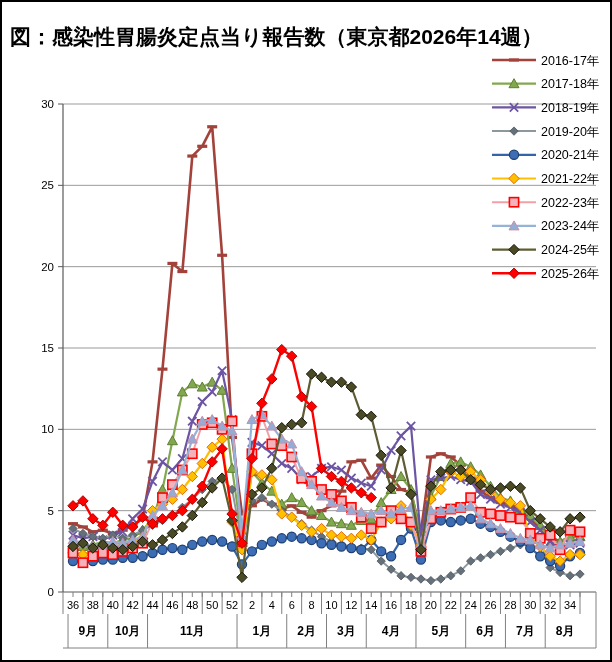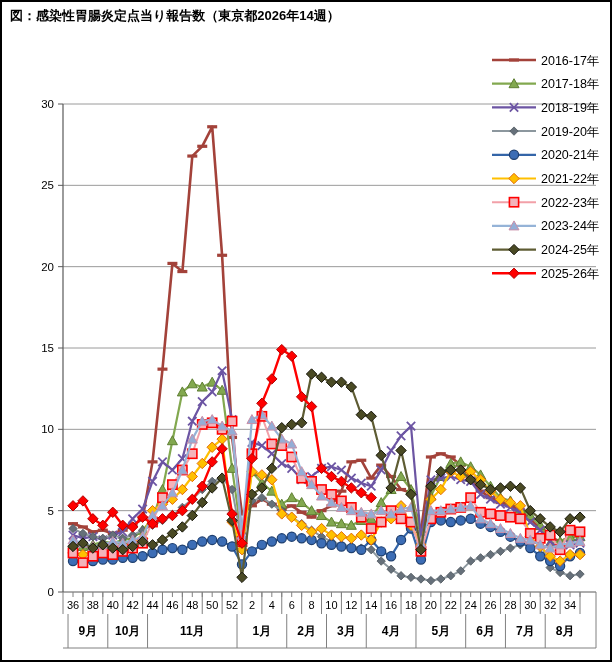--- a/index.html
+++ b/index.html
@@ -5,22 +5,22 @@
   html,body{margin:0;padding:0;background:#fff;}
   .frame{
     position:relative;
     width:608px;height:658px;
     border:2px solid #000;
     background:#fff;
     font-family:"Liberation Sans","DejaVu Sans",sans-serif;
     overflow:hidden;
   }
   .chart-title{
-    position:absolute;left:8px;top:5px;
-    font-size:13px;font-weight:bold;color:#000;
+    position:absolute;left:8px;top:21px;
+    font-size:21px;font-weight:bold;color:#000;
     white-space:nowrap;letter-spacing:0px;
   }
   svg{position:absolute;left:0;top:0;}
   text{font-family:"Liberation Sans","DejaVu Sans",sans-serif;}
 </style>
 </head>
 <body>
 
 <div class="frame">
   <div class="chart-title">図：感染性胃腸炎定点当り報告数（東京都2026年14週）</div>

